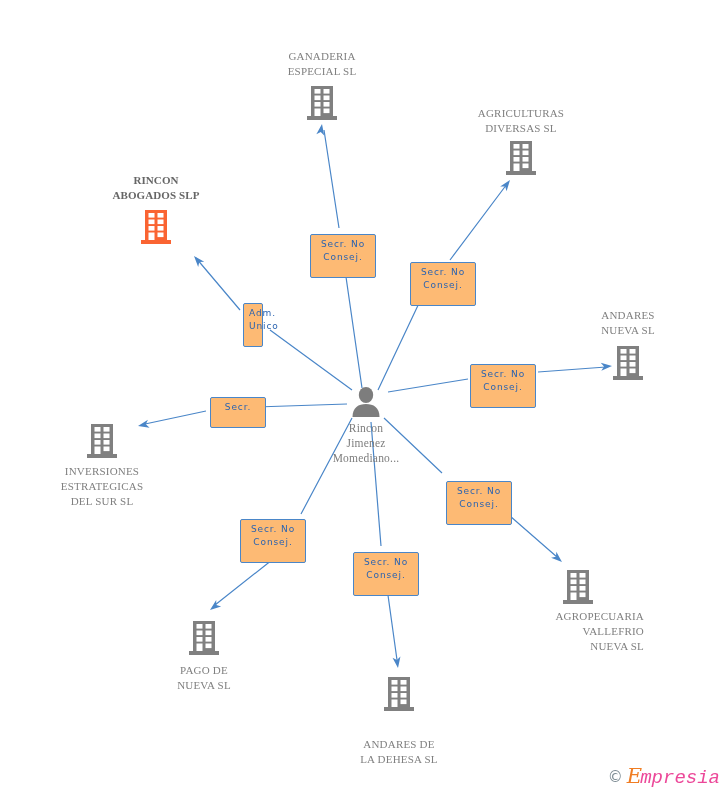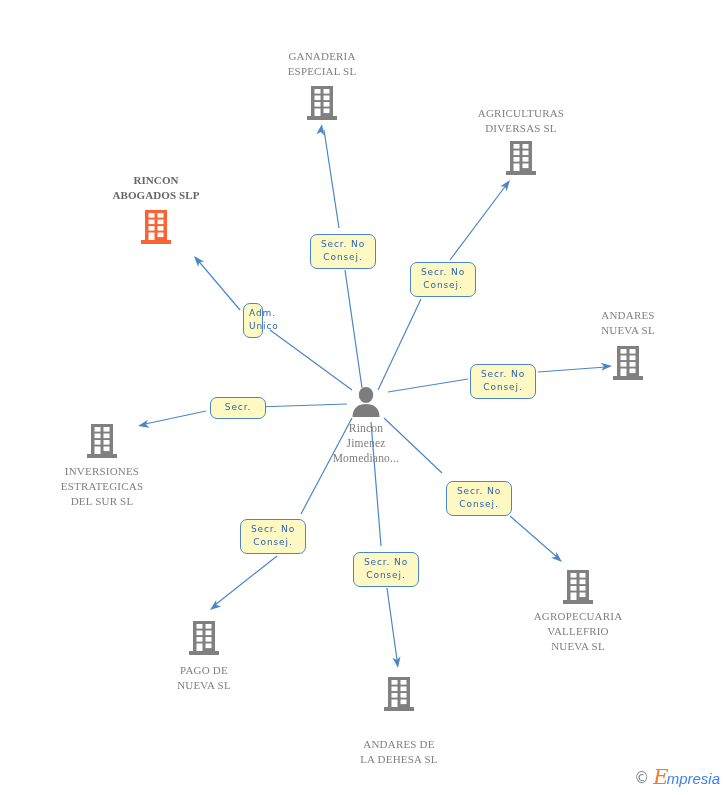--- a/index.html
+++ b/index.html
@@ -42,30 +42,30 @@
     letter-spacing: 0.1px;
   }
   .node-label.person {
     color: #7d7d7d;
     font-size: 11.5px;
     line-height: 15px;
   }
   
   .edge-label {
     position: absolute;
-    background: #fef9c3;
+    background: #fdba74;
     border: 1.3px solid #4a86c8;
-    border-radius: 7px;
+    border-radius: 2px;
     color: #2a63b0;
     font-family: "DejaVu Sans", sans-serif;
     font-size: 9px;
     line-height: 13px;
     letter-spacing: 0.9px;
     text-align: center;
-    padding: 3px 5px 4px 5px;
+    padding: 3px 5px 13px 5px;
     box-sizing: border-box;
     white-space: pre-line;
   }
   
   #watermark {
     position: absolute;
     right: 8px;
     bottom: 7px;
     display: flex;
     align-items: center;
@@ -78,24 +78,24 @@
     font-family: "DejaVu Sans", sans-serif;
   }
   #watermark .brand-e {
     color: #f07d23;
     font-size: 21px;
     font-style: italic;
     font-family: "DejaVu Serif", serif;
     line-height: 1;
   }
   #watermark .brand-rest {
-    color: #3b82f6;
-    font-size: 15px;
+    color: #ec4899;
+    font-size: 19px;
     font-style: italic;
-    font-family: Liberation Sans, sans-serif;
+    font-family: Liberation Mono, monospace;
     line-height: 1;
     margin-left: -2px;
   }
 </style>
 </head>
 <body>
 
 <div id="canvas">
 
   <svg id="graph-svg" viewBox="0 0 728 795" xmlns="http://www.w3.org/2000/svg">
@@ -210,21 +210,21 @@
           <rect x="7.5" y="3" width="6" height="4.6" fill="#ffffff"></rect>
           <rect x="16.5" y="3" width="6" height="4.6" fill="#ffffff"></rect>
           <rect x="7.5" y="9.5" width="6" height="4.6" fill="#ffffff"></rect>
           <rect x="16.5" y="9.5" width="6" height="4.6" fill="#ffffff"></rect>
           <rect x="7.5" y="16" width="6" height="4.6" fill="#ffffff"></rect>
           <rect x="16.5" y="16" width="6" height="4.6" fill="#ffffff"></rect>
           <rect x="16.5" y="22.5" width="6" height="4.6" fill="#ffffff"></rect>
           <rect x="7.5" y="22.5" width="6" height="7.5" fill="#ffffff"></rect>
           <rect x="0" y="30" width="30" height="4" fill="#808080"></rect>
         </svg></div>
-      <div class="node-label" style="left: 488px; top: 609px; width: 180px;">AGROPECUARIA
+      <div class="node-label" style="left: 464px; top: 609px; width: 180px; text-align: right;">AGROPECUARIA
 VALLEFRIO
 NUEVA SL</div>
       <div style="position: absolute; left: 384px; top: 677px; width: 30px; height: 34px;"><svg width="30" height="34" viewBox="0 0 30 34" xmlns="http://www.w3.org/2000/svg">
           <rect x="4" y="0" width="22" height="30" fill="#808080"></rect>
           <rect x="7.5" y="3" width="6" height="4.6" fill="#ffffff"></rect>
           <rect x="16.5" y="3" width="6" height="4.6" fill="#ffffff"></rect>
           <rect x="7.5" y="9.5" width="6" height="4.6" fill="#ffffff"></rect>
           <rect x="16.5" y="9.5" width="6" height="4.6" fill="#ffffff"></rect>
           <rect x="7.5" y="16" width="6" height="4.6" fill="#ffffff"></rect>
           <rect x="16.5" y="16" width="6" height="4.6" fill="#ffffff"></rect>

